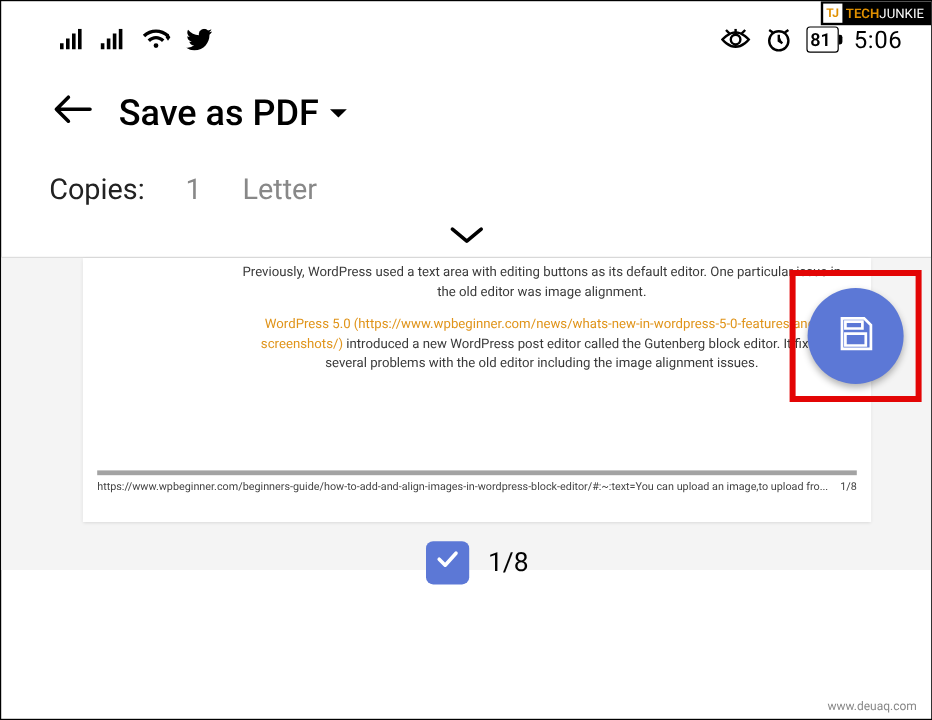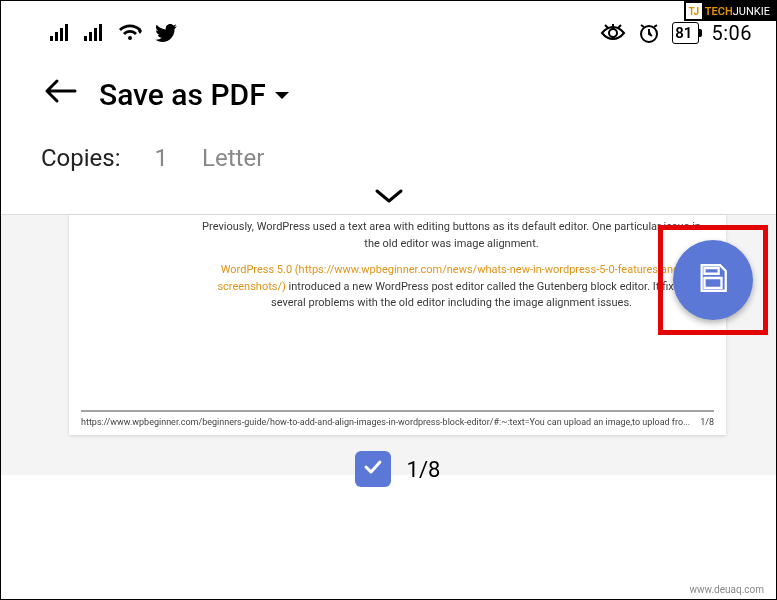--- a/index.html
+++ b/index.html
@@ -115,26 +115,26 @@
       font-size: 11px;
       color: #3a3a3a;
       line-height: 1.5;
       position: relative;
       height: 220px;
     }
     .preview-para { margin-bottom: 10px; }
     .preview-link { color: #e0941a; }
     .preview-footer {
       position: absolute;
-      bottom: 6px;
+      bottom: 22px;
       left: 12px;
       right: 12px;
       font-size: 9px;
       color: #444;
-      border-top: 2px solid #a3a3a3;
+      border-top: 4px solid #a3a3a3;
       padding-top: 4px;
       white-space: nowrap;
       overflow: hidden;
       display:flex;
     }
     .preview-footer .pg { margin-left:auto; padding-left:8px;}
 
     
     .fab-highlight {
       position: absolute;

